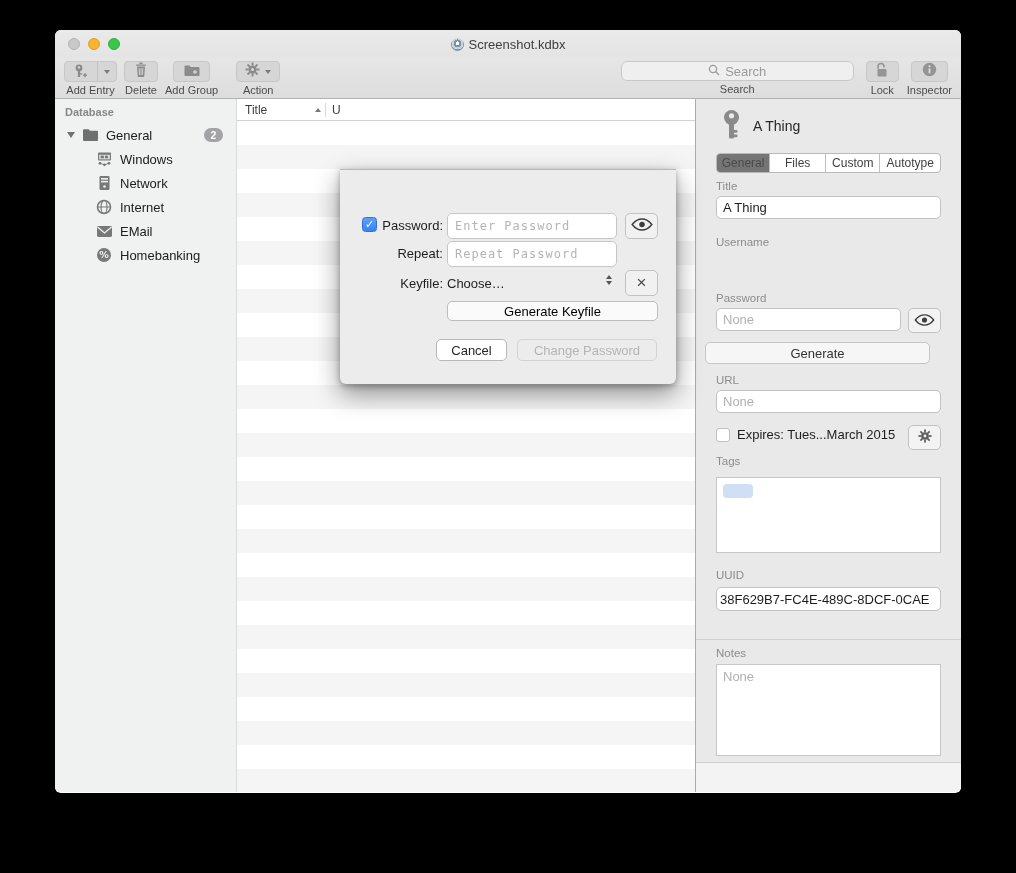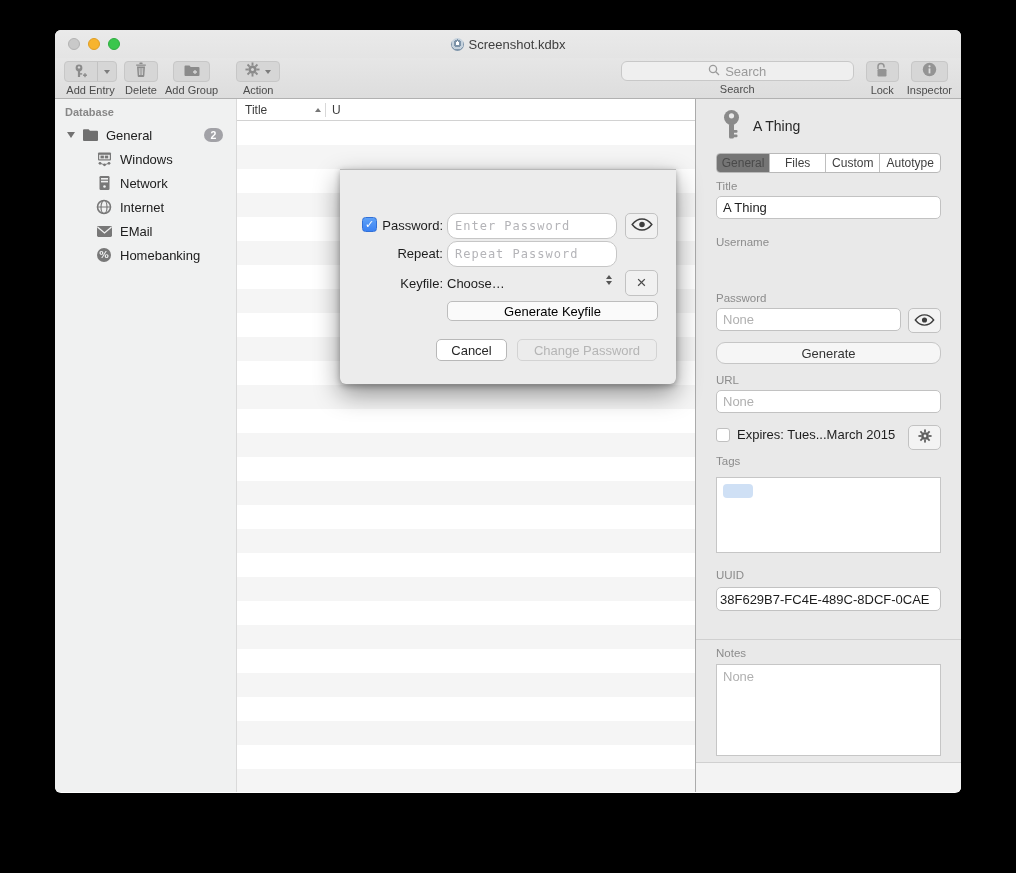--- a/index.html
+++ b/index.html
@@ -49,21 +49,21 @@
   .main{flex:1;background:#fff;display:flex;flex-direction:column;min-width:0;}
   .thead{height:21px;border-bottom:1px solid #d2d2d2;display:flex;align-items:center;font-size:12px;color:#3c3c3c;flex:none;background:#fff;}
   .th1{width:88px;padding-left:8px;display:flex;align-items:center;justify-content:space-between;box-sizing:border-box;}
   .thdiv{width:1px;height:14px;background:#d8d8d8;}
   .th2{padding-left:6px;}
   .rows{flex:1;background:repeating-linear-gradient(#ffffff 0 24px,#f5f5f5 24px 48px);}
   
   .dialog{position:absolute;left:285px;top:70px;width:336px;height:215px;background:#ececec;border-radius:0 0 6px 6px;box-shadow:0 1px 0 rgba(0,0,0,.22) inset,0 10px 26px rgba(0,0,0,.42),0 2px 6px rgba(0,0,0,.3);z-index:5;}
   .dmsg{position:absolute;top:13px;left:0;right:0;text-align:center;font-size:12.5px;color:#2c2c2c;}
   .dlbl{position:absolute;left:0;width:103px;text-align:right;font-size:13px;color:#1d1d1d;}
-  .dfield{position:absolute;left:107px;width:170px;height:25px;background:#fff;border:1px solid #c6c6c6;border-radius:10px;box-sizing:border-box;padding:12px 7px;font-family:"DejaVu Sans Mono",monospace;font-size:12px;color:#2a2a2a;}
+  .dfield{position:absolute;left:107px;width:170px;height:25px;background:#fff;border:1px solid #c6c6c6;border-radius:5px;box-sizing:border-box;padding:12px 7px;font-family:"DejaVu Sans Mono",monospace;font-size:12px;color:#2a2a2a;}
   .dfield::placeholder{color:#b4b4b8;letter-spacing:1px;opacity:1;}
   .sqbtn{position:absolute;left:285px;width:33px;height:26px;background:#f1f1f1;border:1px solid #c2c2c2;border-radius:5px;display:flex;align-items:center;justify-content:center;box-sizing:border-box;}
   .chk{width:15px;height:15px;border-radius:3.5px;background:linear-gradient(#5ea1f7,#3b82f3);border:1px solid #3070d8;display:flex;align-items:center;justify-content:center;box-sizing:border-box;}
   .chk .mark{color:#fff;font-size:11px;font-weight:bold;font-family:"DejaVu Sans",sans-serif;line-height:1;}
   .chk-empty{width:14px;height:14px;border-radius:3px;background:#fff;border:1px solid #c0c0c0;box-sizing:border-box;}
   .stepper{display:flex;flex-direction:column;gap:2px;align-items:center;}
   .xglyph{font-size:17px;color:#4a4a4a;font-weight:300;line-height:1;margin-top:-2px;}
   .dbtn{position:absolute;height:22px;border-radius:5px;font-size:13px;display:flex;align-items:center;justify-content:center;box-sizing:border-box;}
   .genkey{left:107px;top:132px;width:211px;height:20px;background:#fafafa;border:1px solid #bdbdbd;color:#000000;}
   .cancel{left:96px;top:170px;width:71px;background:#fff;border:1px solid #b8b8b8;color:#262626;}
@@ -344,21 +344,21 @@
       <span class="ins-lbl" style="top:193px;">Password</span>
       <input class="ins-field" style="top: 209px; width: 185px;" placeholder="None">
       <div class="ins-sq" style="top:209px;">
         <span>
           <svg width="21" height="12" viewBox="0 0 24 14">
               <path d="M12 1C6.5 1 3 4.8 1.3 7 3 9.2 6.5 13 12 13s9-3.8 10.7-6C21 4.8 17.5 1 12 1Z" fill="none" stroke="#3d3d3d" stroke-width="1.6"></path>
               <circle cx="12" cy="7" r="3" fill="#3d3d3d"></circle>
             </svg>
         </span>
       </div>
-      <div class="ins-btn" style="left:20px;top:243px;width:225px;height:22px;border-radius:9px;">Generate</div>
+      <div class="ins-btn" style="left:9px;top:243px;width:225px;height:22px;">Generate</div>
 
       <span class="ins-lbl" style="top:275px;">URL</span>
       <input class="ins-field" style="top: 291px;" placeholder="None">
 
       <div class="exp-row">
         <span class="chk-empty"></span>
         <span>Expires: Tues...March 2015</span>
       </div>
       <div class="ins-sq" style="top:326px;">
         <span>

